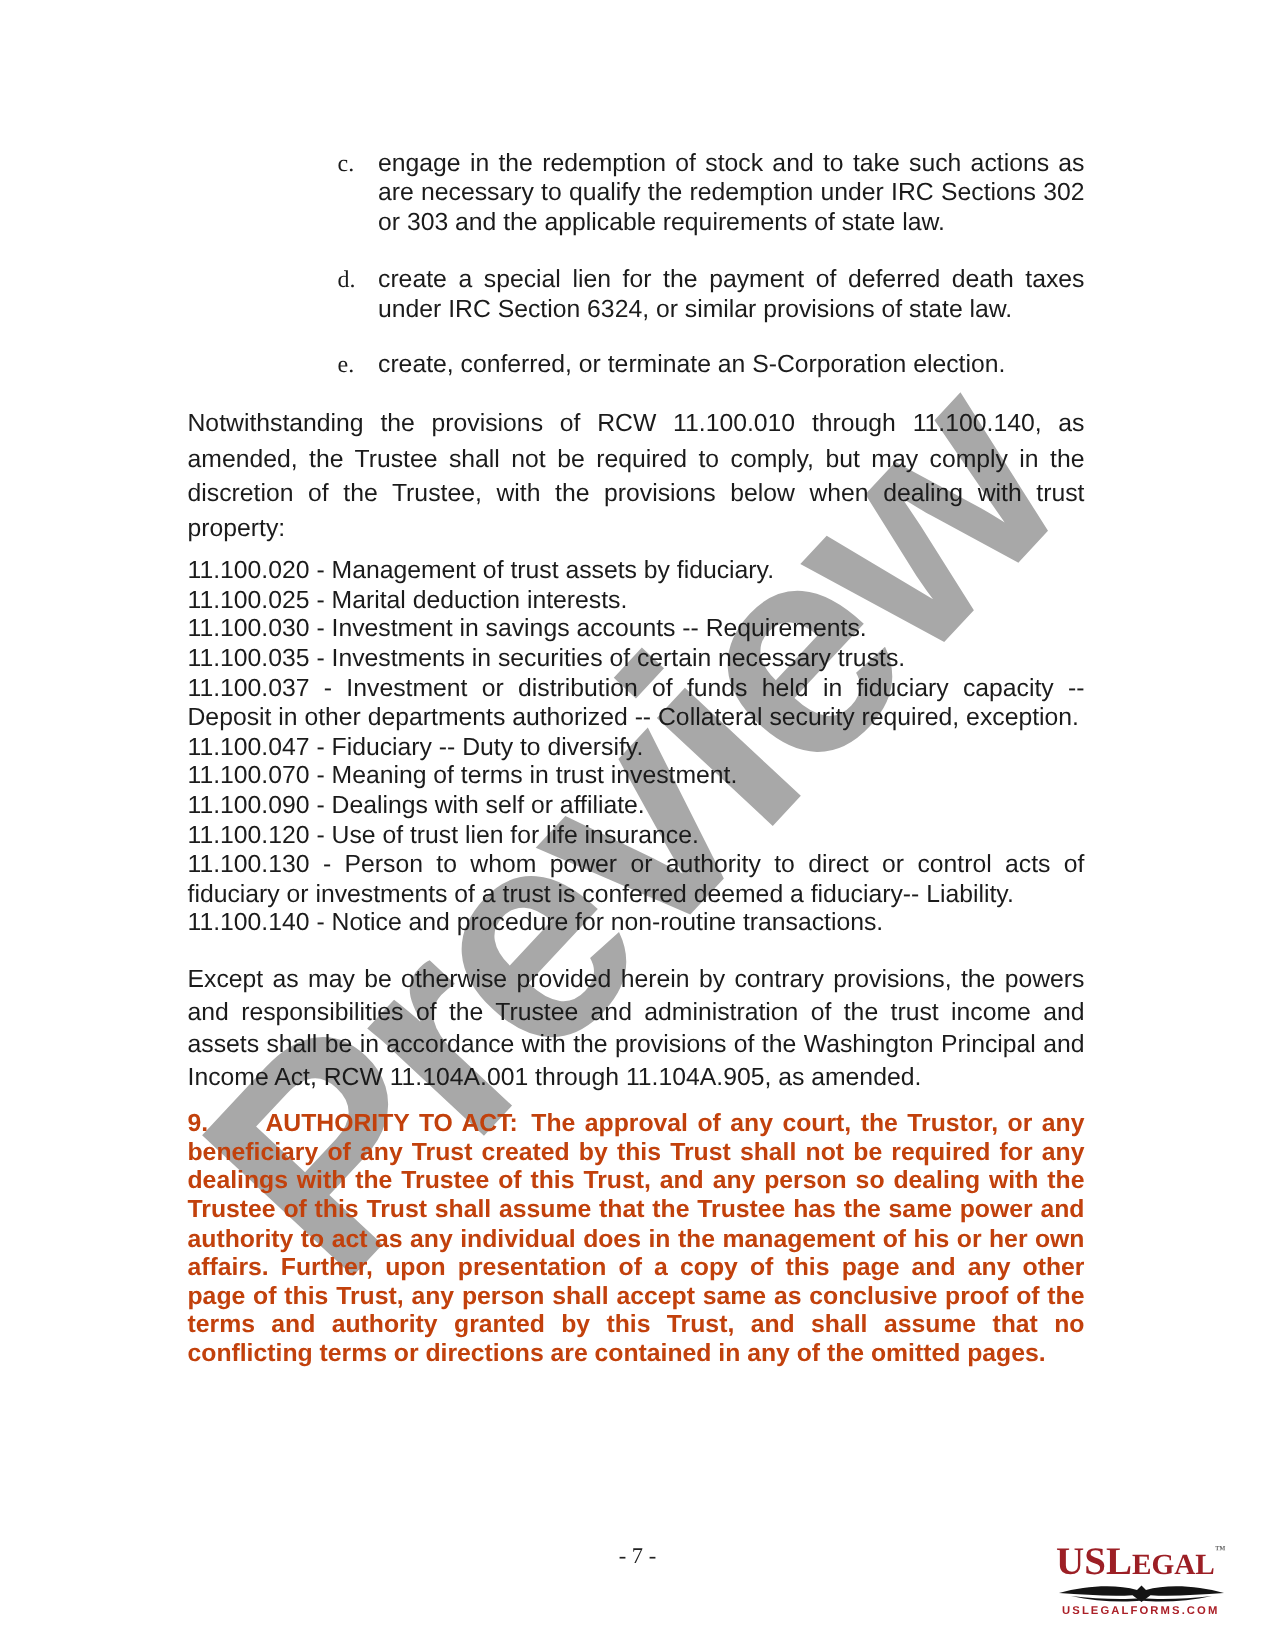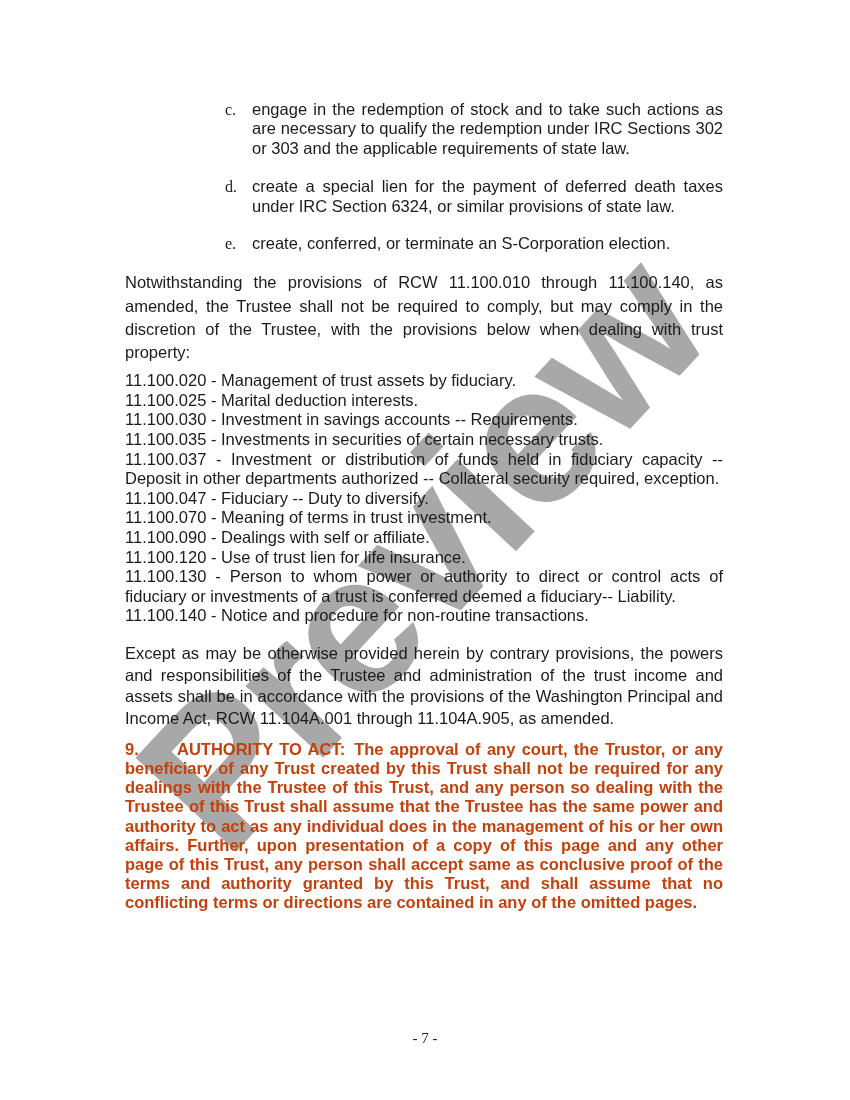--- a/index.html
+++ b/index.html
@@ -152,14 +152,22 @@
     </div>
 
     <p class="para-except">Except as may be otherwise provided herein by contrary provisions, the powers and responsibilities of the Trustee and administration of the trust income and assets shall be in accordance with the provisions of the Washington Principal and Income Act, RCW 11.104A.001 through 11.104A.905, as amended.</p>
 
     <p class="para-authority"><span class="authority-num">9.</span><span class="authority-heading">AUTHORITY TO ACT:</span><span>The approval of any court, the Trustor, or any beneficiary of any Trust created by this Trust shall not be required for any dealings with the Trustee of this Trust, and any person so dealing with the Trustee of this Trust shall assume that the Trustee has the same power and authority to act as any individual does in the management of his or her own affairs.  Further, upon presentation of a copy of this page and any other page of this Trust, any person shall accept same as conclusive proof of the terms and authority granted by this Trust, and shall assume that no conflicting terms or directions are contained in any of the omitted pages.</span></p>
 
   </div>
 
   <div class="page-number">- 7 -</div>
 
+  <div class="logo">
+    <div class="logo-wordmark"><span class="logo-big">US</span><span class="logo-big">L</span><span class="logo-small">EGAL</span><span class="logo-tm">™</span></div>
+    <svg class="logo-wings" width="114" height="13" viewBox="0 0 114 13">
+      <path fill="#141414" d="M57,1 L60,4 C74,0 94,1 112,6 C95,7 78,8.5 63,7.5 L57,12 L51,7.5 C36,8.5 19,7 2,6 C20,1 40,0 54,4 Z"></path>
+      <path fill="#141414" d="M10,8 C26,10 44,10.5 57,9.5 C70,10.5 88,10 104,8 C88,11.5 70,12.5 57,11 C44,12.5 26,11.5 10,8 Z"></path>
+    </svg>
+    <div class="logo-site">USLEGALFORMS.COM</div>
+  </div>
 
 </div>
 
 </body></html>

